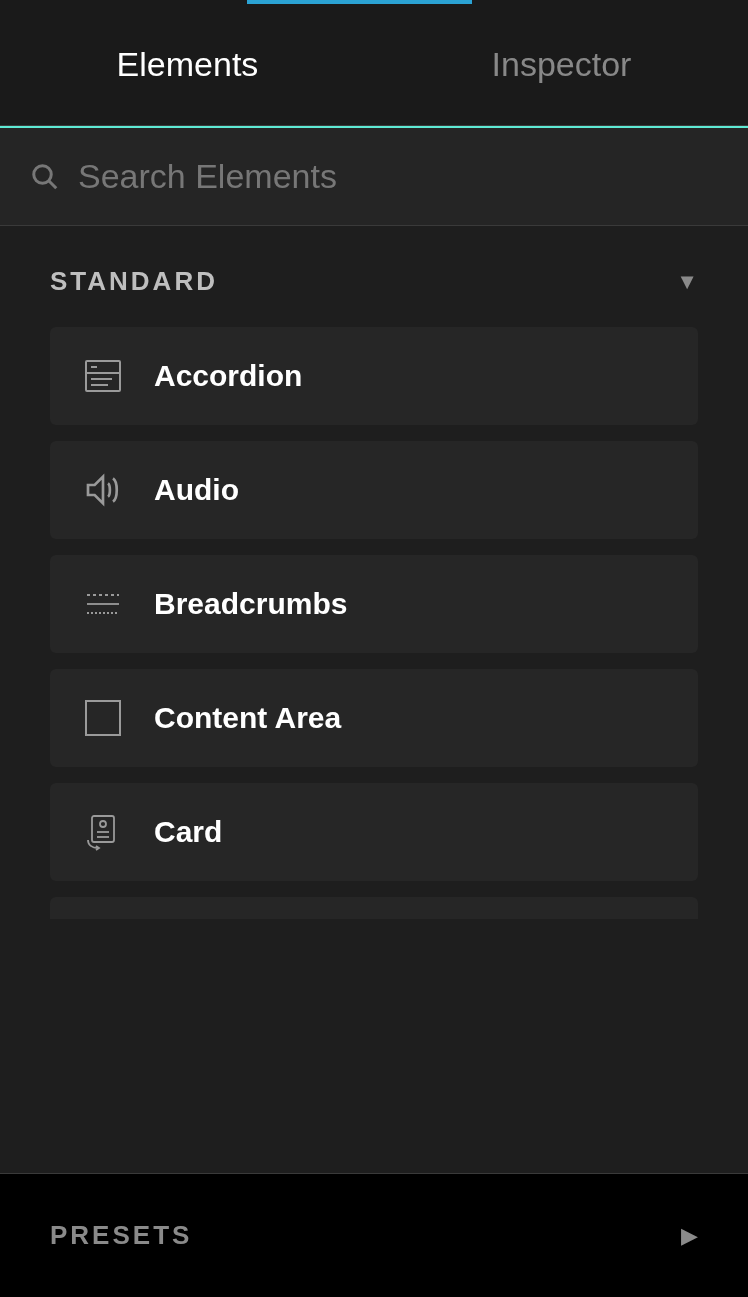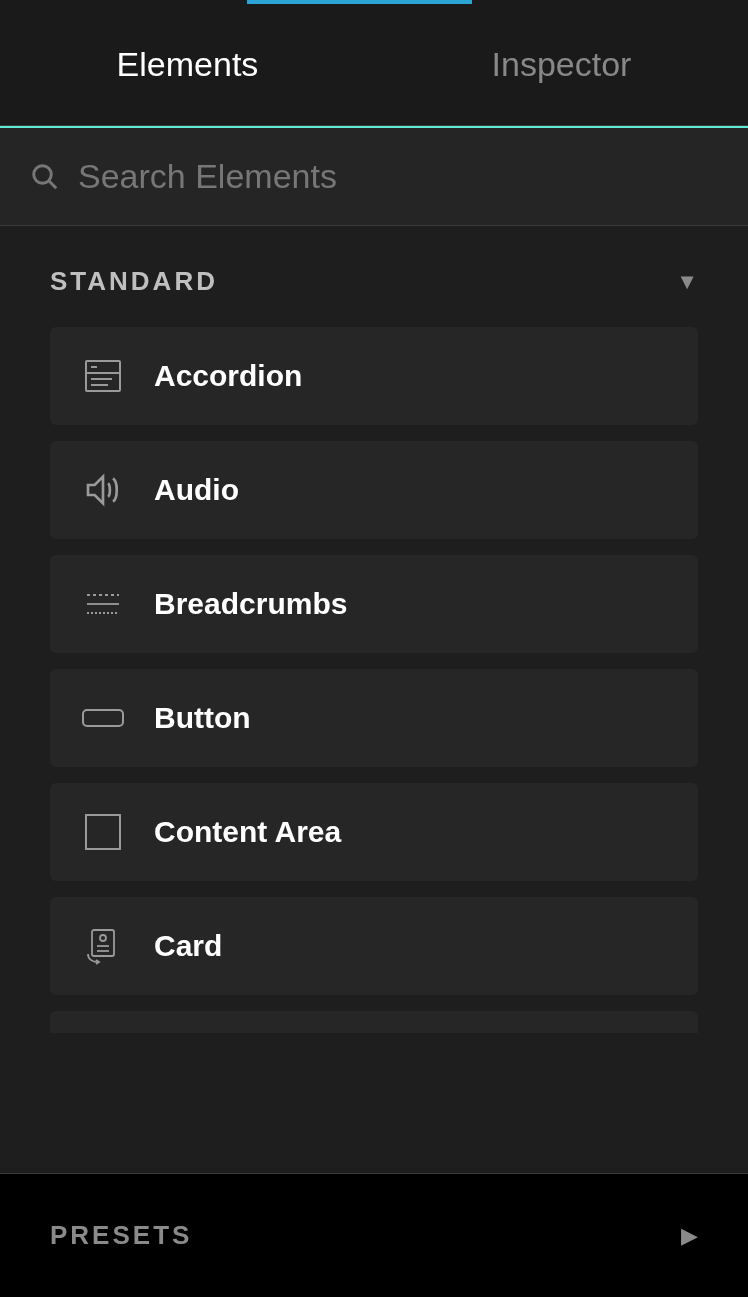--- a/index.html
+++ b/index.html
@@ -214,28 +214,20 @@
       <span class="icon-slot">
         <svg width="40" height="34" viewBox="0 0 40 34" fill="none" stroke="#9a9a9a" stroke-width="1.8">
           <line x1="4" y1="8" x2="36" y2="8" stroke-dasharray="3 3"></line>
           <line x1="4" y1="17" x2="36" y2="17"></line>
           <line x1="4" y1="26" x2="36" y2="26" stroke-dasharray="2 2"></line>
         </svg>
       </span>
       <span class="label">Breadcrumbs</span>
     </div>
 
-    <div class="item">
-      <span class="icon-slot">
-        <svg width="44" height="28" viewBox="0 0 44 28" fill="none" stroke="#9a9a9a" stroke-width="2">
-          <rect x="2" y="6" width="40" height="16" rx="4"></rect>
-        </svg>
-      </span>
-      <span class="label">Button</span>
-    </div>
 
     <div class="item">
       <span class="icon-slot">
         <svg width="42" height="42" viewBox="0 0 42 42" fill="none" stroke="#9a9a9a" stroke-width="2">
           <rect x="4" y="4" width="34" height="34"></rect>
         </svg>
       </span>
       <span class="label">Content Area</span>
     </div>
 

